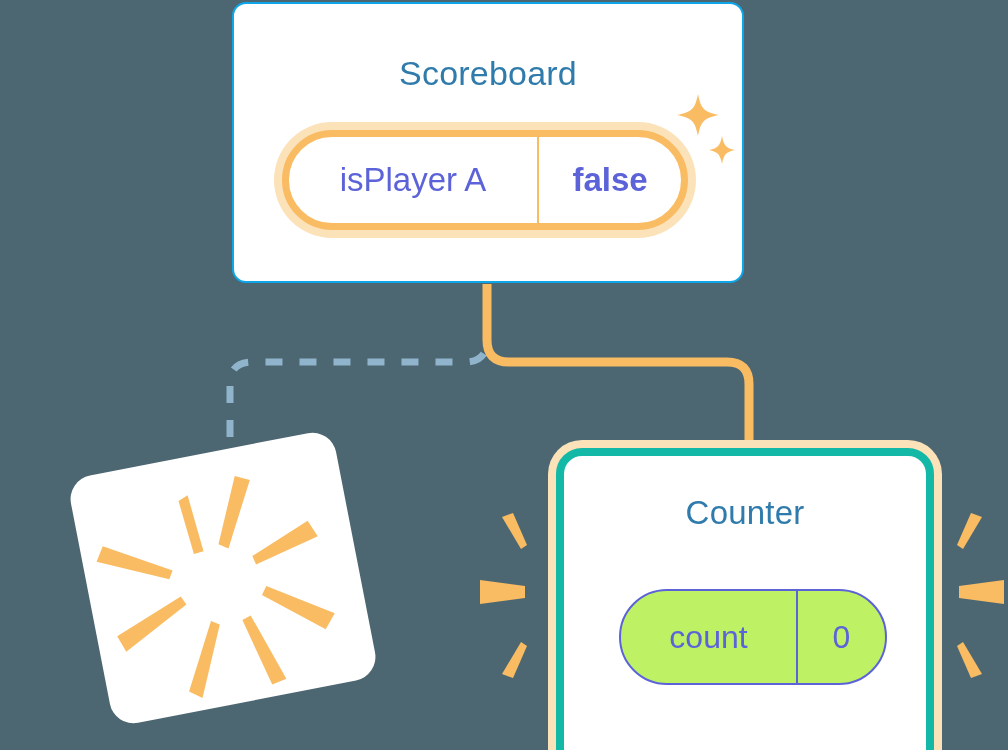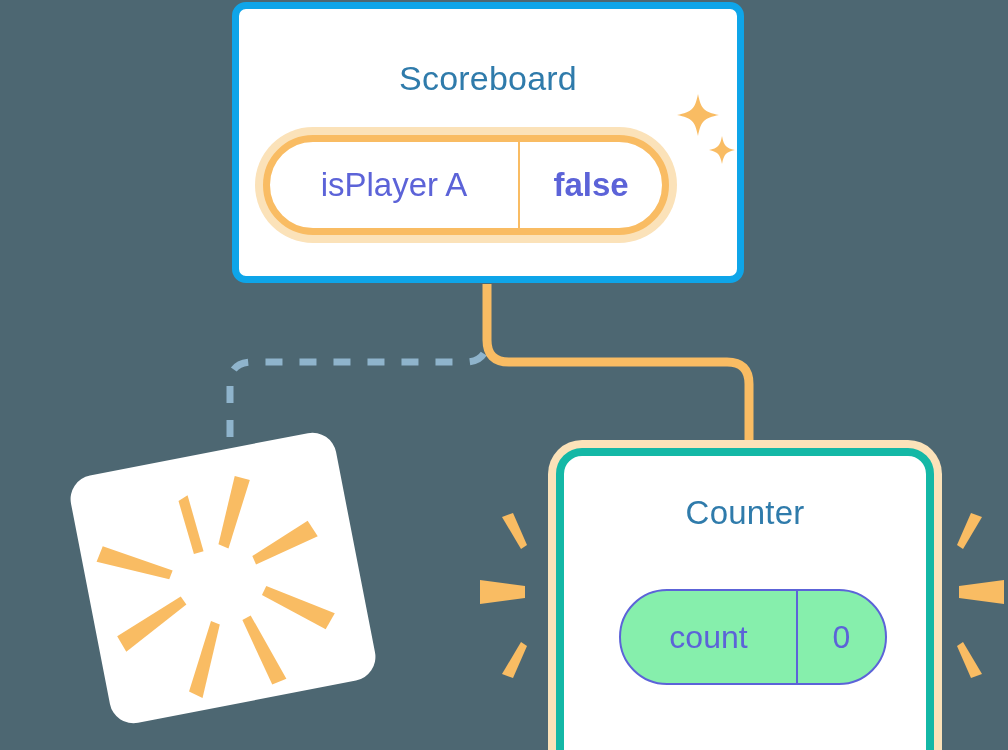--- a/index.html
+++ b/index.html
@@ -13,35 +13,35 @@
   #stage{position:absolute;inset:0;width:1008px;height:750px;}
 
   
   .wires{position:absolute;left:0;top:0;width:1008px;height:750px;z-index:1;}
 
   
   .card-scoreboard{
     position:absolute;left:232px;top:2px;width:512px;height:281px;
     box-sizing:border-box;
     background:#ffffff;
-    border:7px solid #0ea5e9;
+    border:2px solid #0ea5e9;
     border-radius:14px;
     z-index:3;
   }
   .card-title{
     text-align:center;
     color:#2f7bab;
     font-size:34px;
     letter-spacing:0.2px;
     font-weight:400;
   }
   .sb-title{margin-top:50px;}
 
   
-  .pill-wrap{position:absolute;left:16px;top:118px;width:422px;height:116px;}
+  .pill-wrap{position:absolute;left:40px;top:118px;width:422px;height:116px;}
   .pill-glow{
     position:absolute;left:0;top:0;right:0;bottom:0;
     border-radius:58px;
     background:#fbe2b9;
   }
   .pill-hot{
     position:absolute;left:8px;top:8px;right:8px;bottom:8px;
     border-radius:50px;
     box-sizing:border-box;
     border:7px solid #f9bc63;
@@ -68,21 +68,21 @@
     border-radius:26px;
     box-shadow:0 0 0 8px #fbe2b9;
     z-index:3;
   }
   .ct-title{margin-top:38px;font-size:33px;}
   .pill-plain{
     position:absolute;left:55px;top:133px;width:268px;height:96px;
     box-sizing:border-box;
     border:2px solid #5c63d8;
     border-radius:48px;
-    background:#86efac;
+    background:#bef264;
     display:flex;align-items:stretch;
     overflow:hidden;
   }
   .pill-plain .pill-key{flex:0 0 175px;font-size:32px;}
   .pill-plain .pill-val{flex:1 1 auto;font-size:32px;border-left:2px solid #5c63d8;}
 
   
   .card-tilted{
     position:absolute;left:88px;top:452px;width:270px;height:252px;
     background:#ffffff;

